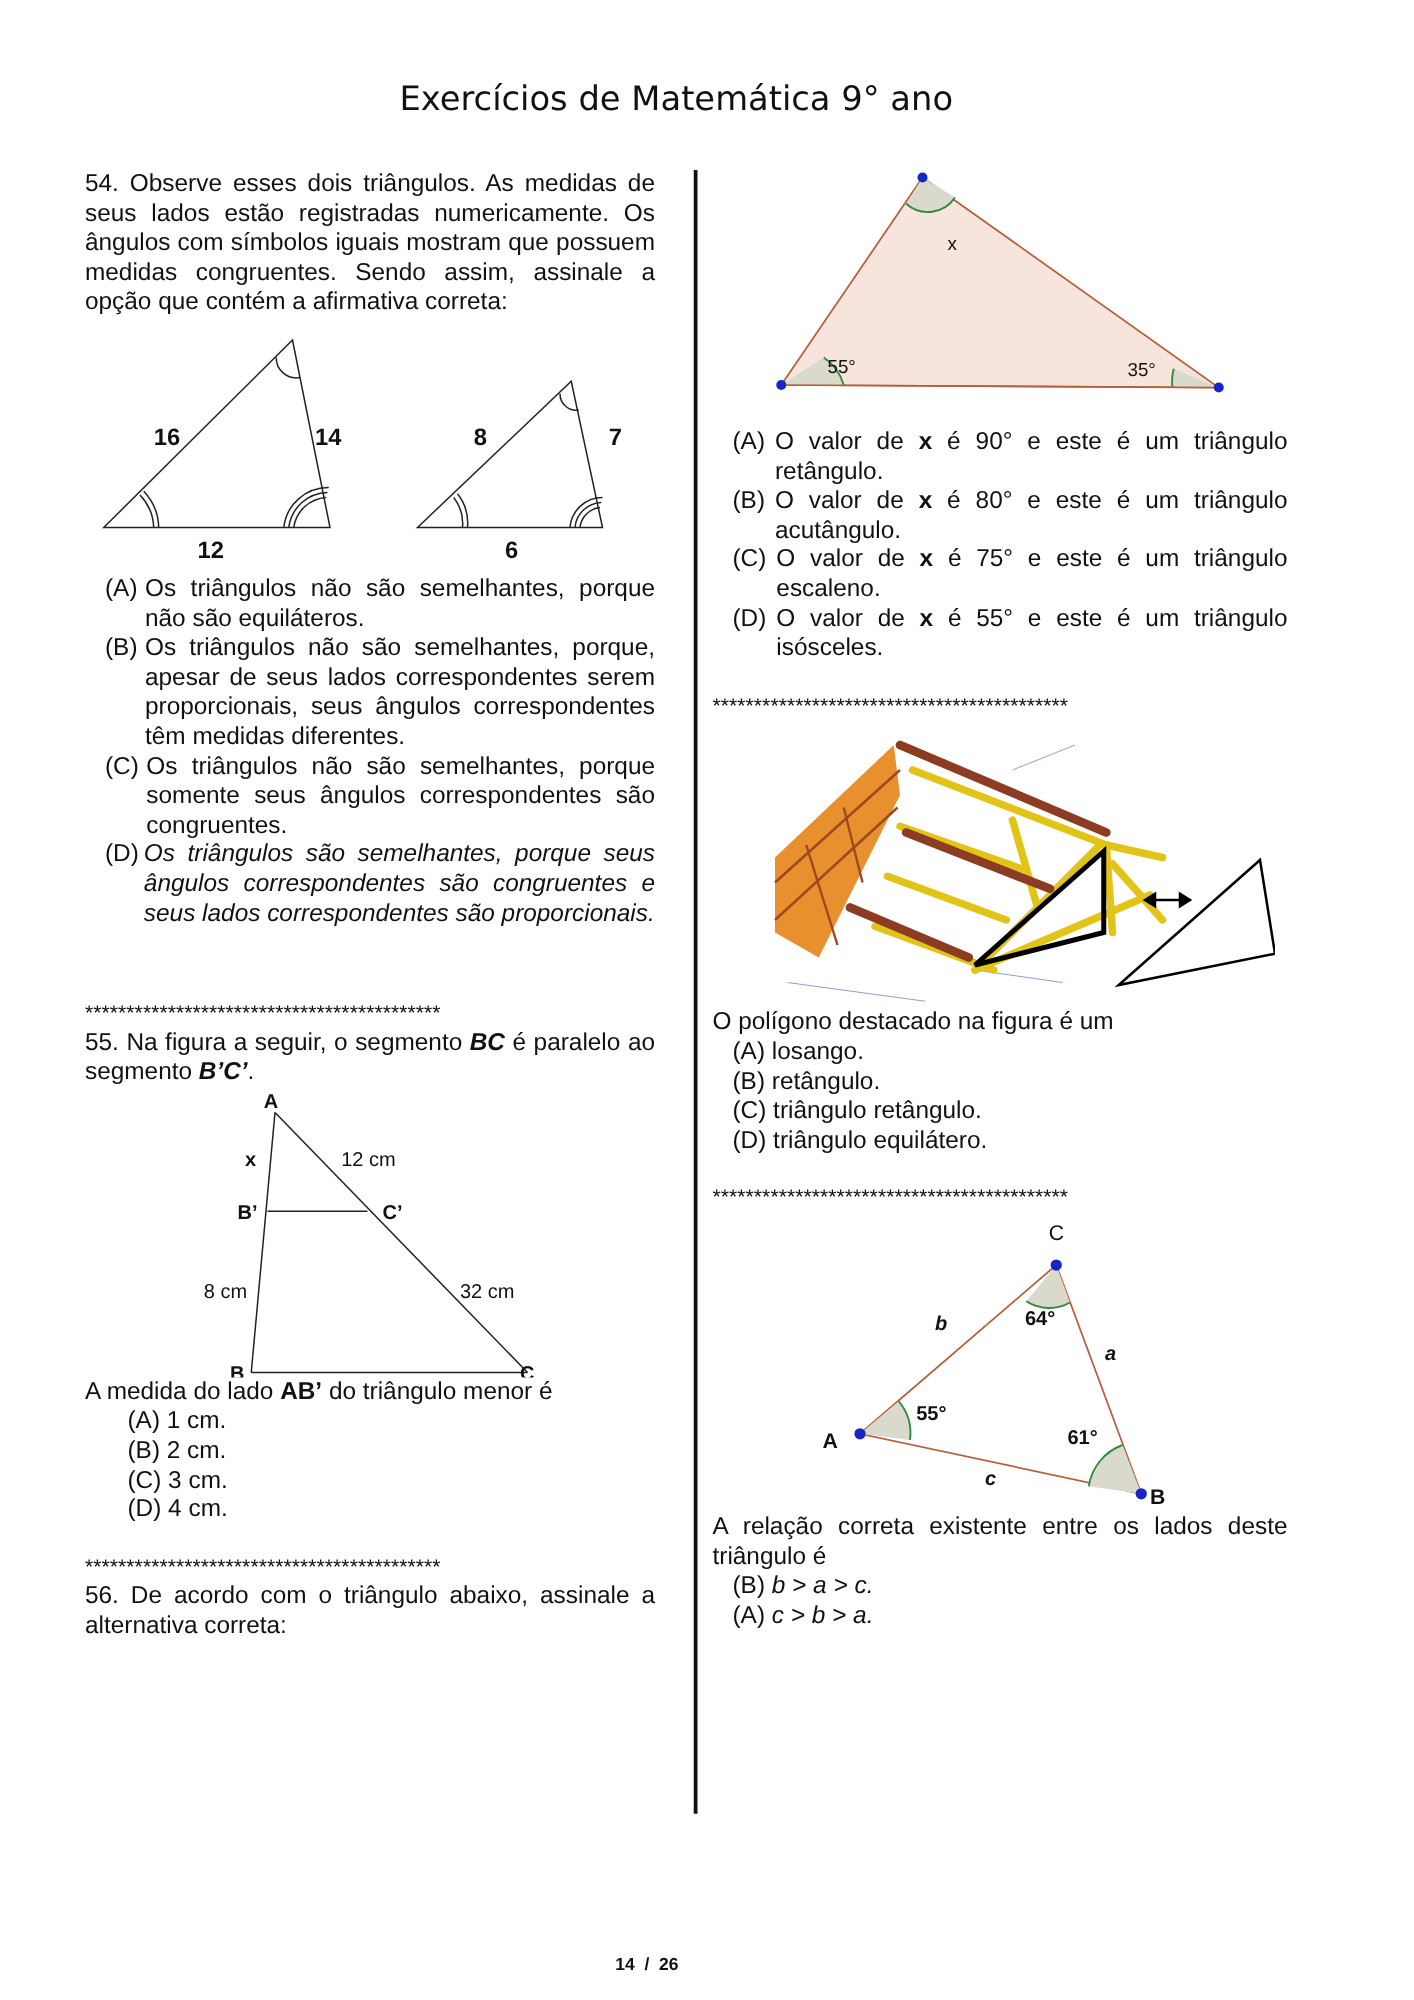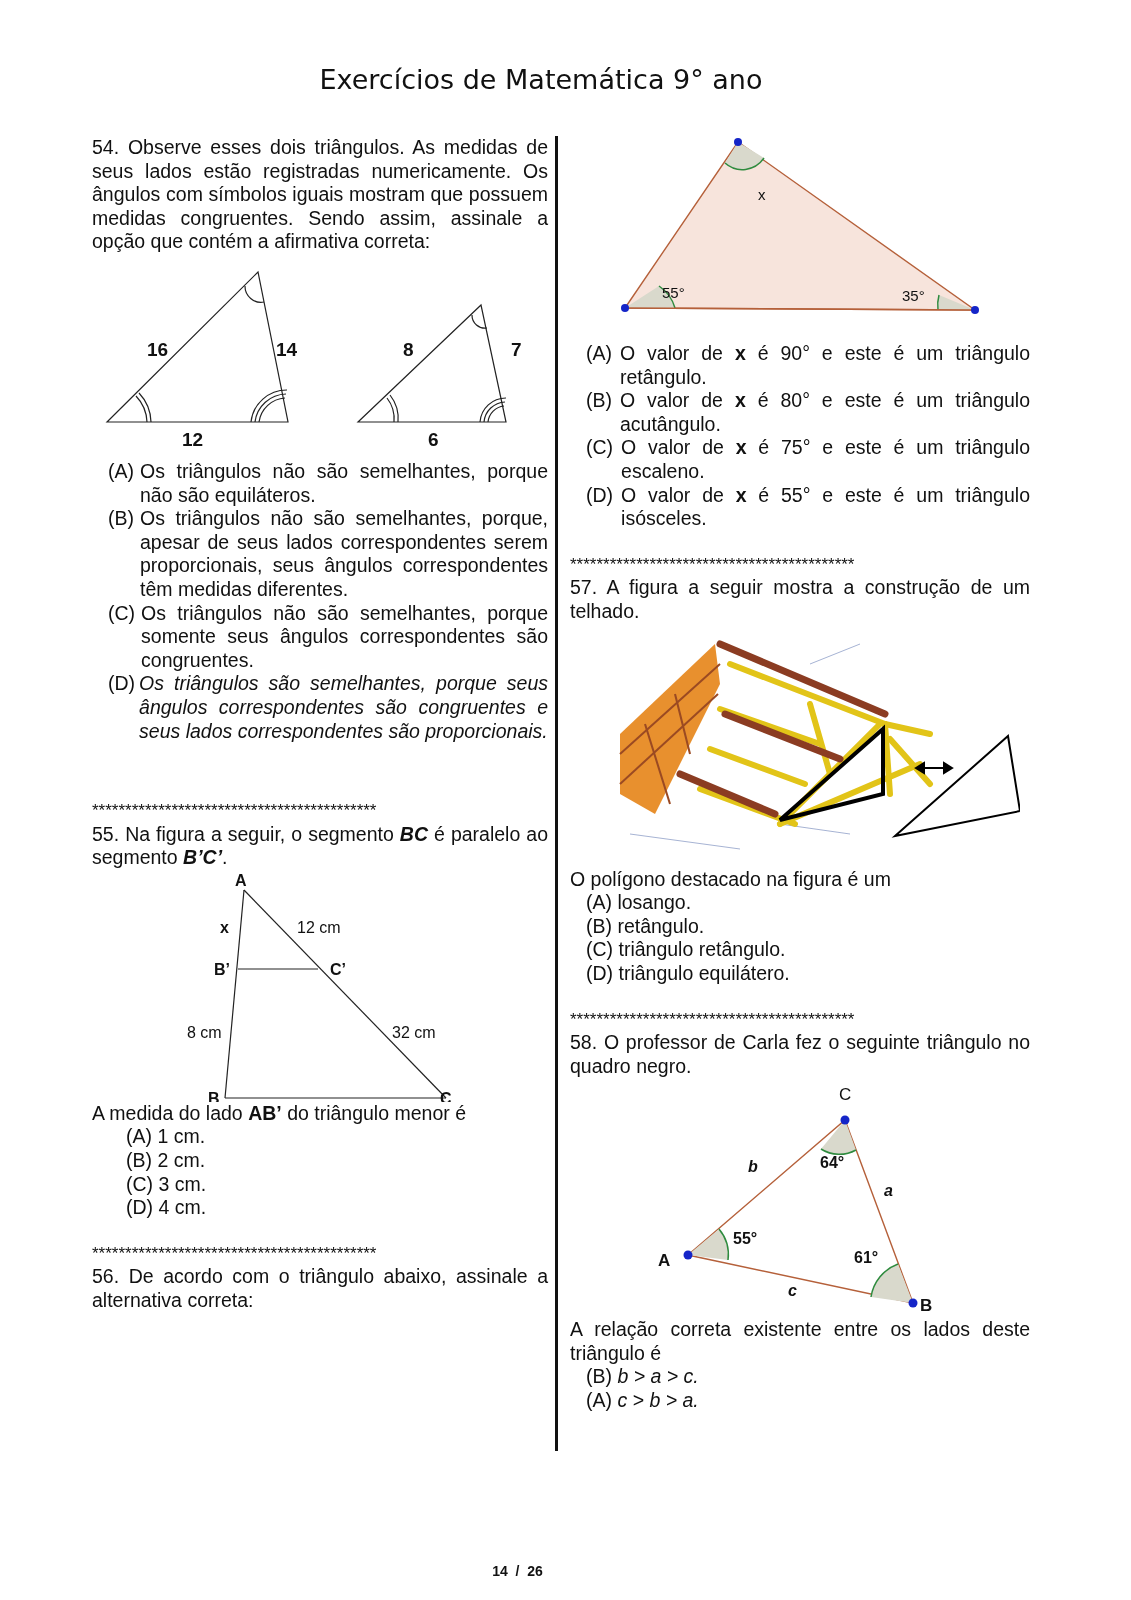--- a/index.html
+++ b/index.html
@@ -1,19 +1,19 @@
 <!DOCTYPE html>
 <html><head>
 <meta charset="utf-8">
 <style>
   html,body{margin:0;padding:0;background:#fff;}
   body{width:1131px;height:1600px;position:relative;font-family:"Liberation Sans",sans-serif;color:#111;overflow:hidden;}
   .title{position:absolute;top:64px;left:0;width:1082px;text-align:center;font-size:27px;font-family:"DejaVu Sans",sans-serif;}
   .col{position:absolute;font-size:19.5px;line-height:23.6px;}
-  .left{left:92px;top:136px;width:456px;}
+  .left{left:68px;top:136px;width:456px;}
   .right{left:580px;top:136px;width:450px;}
   .divider{position:absolute;left:555px;top:136px;width:3px;height:1315px;background:#111;}
   p{margin:0;text-align:justify;}
   .opt{display:flex;text-align:justify;}
   .opt .k{flex:none;}
   .opt .t{flex:1;text-align:justify;}
   .stars{letter-spacing:0px;font-size:17px;overflow:hidden;white-space:nowrap;}
   svg text{font-family:"Liberation Sans",sans-serif;}
   .footer{position:absolute;top:1563px;left:0;width:1035px;text-align:center;font-size:14px;font-weight:bold;}
   .abs{position:absolute;}
@@ -149,21 +149,20 @@
       </div>
     <div class="opt">
         <span class="k">(D)</span>
         <span class="t" style="padding-left:8px;"><span>O valor de </span><b>x</b><span> é 55° e este é um triângulo isósceles.</span></span>
       </div>
   </div>
 
   <div class="stars" style="margin-top:22px;margin-left:-10px;">*******************************************</div>
 
   <div style="margin-left:-10px;">
-    <p>57. A figura a seguir mostra a construção de um telhado.</p>
     <svg width="420" height="230" viewBox="0 0 420 230" style="display:block;margin-left:30px;">
       <g stroke="#8fa0c8" stroke-width="0.8">
         <line x1="210" y1="40" x2="260" y2="20"></line>
           <line x1="30" y1="210" x2="140" y2="225"></line>
           <line x1="180" y1="200" x2="250" y2="210"></line>
       </g>
       <polygon points="20,110 115,20 120,60 55,190 20,170" fill="#e8902e"></polygon>
       <g stroke="#9b4a22" stroke-width="2">
         <line x1="20" y1="130" x2="120" y2="40"></line>
           <line x1="20" y1="160" x2="118" y2="70"></line>
@@ -188,33 +187,32 @@
         <line x1="80" y1="150" x2="175" y2="190"></line>
       </g>
       <polygon points="180,196 283,105 283,170" fill="none" stroke="#000" stroke-width="4"></polygon>
       <g stroke="#000" stroke-width="2" fill="#000">
         <line x1="322" y1="144" x2="346" y2="144"></line>
         <polygon points="316,144 324,139 324,149"></polygon>
           <polygon points="352,144 344,139 344,149"></polygon>
       </g>
       <polygon points="295,212 408,112 420,187" fill="#fff" stroke="#000" stroke-width="2"></polygon>
     </svg>
-    <p style="margin-top:14px;">O polígono destacado na figura é um</p>
+    <p style="">O polígono destacado na figura é um</p>
     <div style="padding-left:16px;">
       <div>(A) losango.</div>
       <div>(B) retângulo.</div>
       <div>(C) triângulo retângulo.</div>
       <div>(D) triângulo equilátero.</div>
     </div>
   </div>
 
   <div class="stars" style="margin-top:22px;margin-left:-10px;">*******************************************</div>
 
   <div style="margin-left:-10px;">
-    <p>58. O professor de Carla fez o seguinte triângulo no quadro negro.</p>
     <svg width="450" height="240" viewBox="0 0 450 240" style="display:block;">
       <polygon points="118,177 275,42 343,225" fill="#fff" stroke="#b5603a" stroke-width="1.4"></polygon>
       <path d="M275,42 L251,71 A34,34 0 0 0 286,72 Z" fill="#d9d9cc"></path>
       <path d="M251,71 A34,34 0 0 0 286,72" fill="none" stroke="#2e8b3e" stroke-width="1.5"></path>
       <path d="M118,177 L149,151 A40,40 0 0 1 158,182 Z" fill="#d9d9cc"></path>
       <path d="M149,151 A40,40 0 0 1 158,182" fill="none" stroke="#2e8b3e" stroke-width="1.5"></path>
       <path d="M343,225 L301,219 A42,42 0 0 1 328,186 Z" fill="#d9d9cc"></path>
       <path d="M301,219 A42,42 0 0 1 328,186" fill="none" stroke="#2e8b3e" stroke-width="1.5"></path>
       <circle cx="275" cy="42" r="4.5" fill="#1525c8"></circle>
       <circle cx="118" cy="177" r="4.5" fill="#1525c8"></circle>

